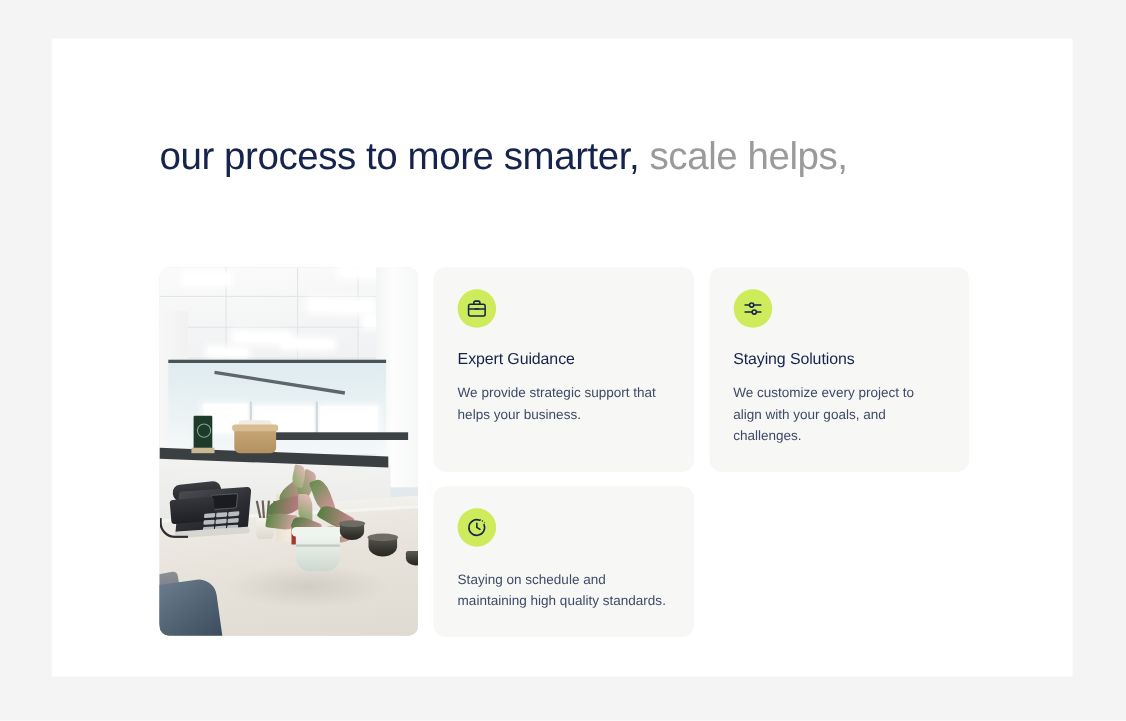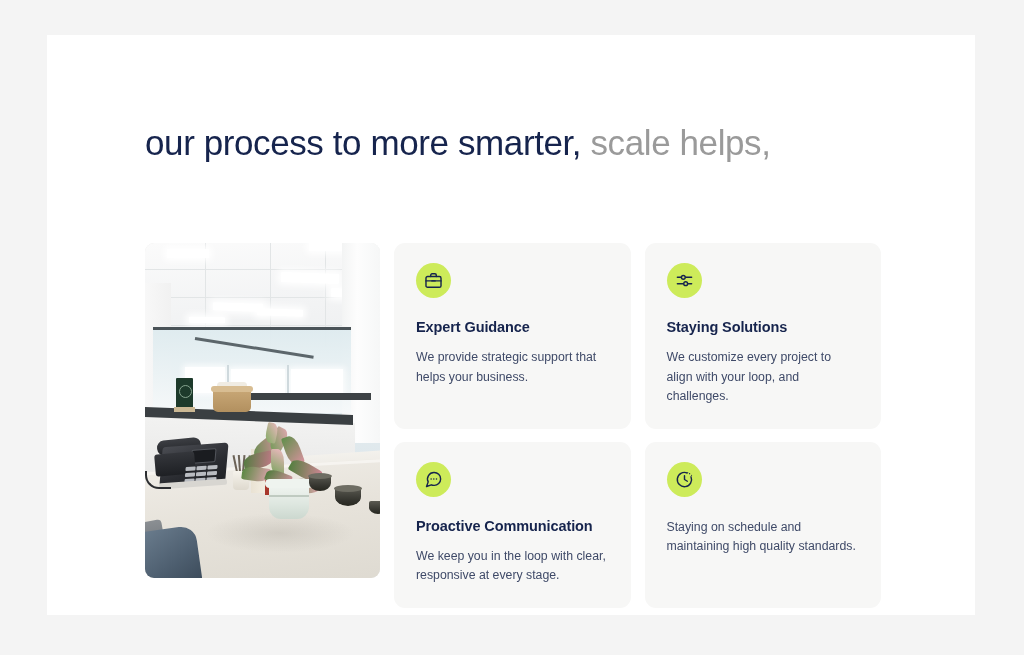--- a/index.html
+++ b/index.html
@@ -82,21 +82,21 @@
     background: #cdeb5a;
     display: flex;
     align-items: center;
     justify-content: center;
     margin-bottom: 21px;
   }
   .icon-badge svg { display: block; }
 
   .card-title {
     font-size: 14.5px;
-    font-weight: 700;
+    font-weight: 400;
     color: #16244d;
     letter-spacing: -0.1px;
     margin-bottom: 13px;
   }
 
   .card-desc {
     font-size: 12.3px;
     line-height: 19.5px;
     color: #3f4a68;
     max-width: 196px;
@@ -467,35 +467,23 @@
           <svg width="19" height="19" viewBox="0 0 24 24" fill="none" stroke="#16244d" stroke-width="1.8" stroke-linecap="round" stroke-linejoin="round">
             <path d="M3 8h5"></path>
               <path d="M13 8h8"></path>
             <circle cx="10.5" cy="8" r="2.4" fill="#cdeb5a"></circle>
             <path d="M3 16h8"></path>
               <path d="M16 16h5"></path>
             <circle cx="13.5" cy="16" r="2.4" fill="#cdeb5a"></circle>
           </svg>
         </div>
         <div class="card-title">Staying Solutions</div>
-        <div class="card-desc">We customize every project to align with your loop, and challenges.</div>
+        <div class="card-desc">We customize every project to align with your goals, and challenges.</div>
       </div>
 
-      <div class="card">
-        <div class="icon-badge">
-          <svg width="19" height="19" viewBox="0 0 24 24" fill="none" stroke="#16244d" stroke-width="1.8" stroke-linecap="round" stroke-linejoin="round">
-            <path d="M21 11.3a8.1 8.1 0 0 1-8.3 8.1 8.6 8.6 0 0 1-3.5-.7L3.2 20.8l2.1-5.8A8.1 8.1 0 0 1 12.7 3.2 8.1 8.1 0 0 1 21 11.3z"></path>
-            <circle cx="9" cy="11.3" r="0.95" fill="#16244d" stroke="none"></circle>
-            <circle cx="12.4" cy="11.3" r="0.95" fill="#16244d" stroke="none"></circle>
-            <circle cx="15.8" cy="11.3" r="0.95" fill="#16244d" stroke="none"></circle>
-          </svg>
-        </div>
-        <div class="card-title">Proactive Communication</div>
-        <div class="card-desc">We keep you in the loop with clear, responsive at every stage.</div>
-      </div>
 
       <div class="card">
         <div class="icon-badge">
           <svg width="19" height="19" viewBox="0 0 24 24" fill="none" stroke="#16244d" stroke-width="1.8" stroke-linecap="round" stroke-linejoin="round">
             <path d="M20.2 8.6A9 9 0 1 1 15.4 3.8"></path>
             <path d="M12 7.2V12l3.6 2.2"></path>
             <circle cx="18.4" cy="4.6" r="0.85" fill="#16244d" stroke="none"></circle>
             <circle cx="20.9" cy="6.6" r="0.7" fill="#16244d" stroke="none"></circle>
             <circle cx="16.3" cy="3.1" r="0.6" fill="#16244d" stroke="none"></circle>
           </svg>

